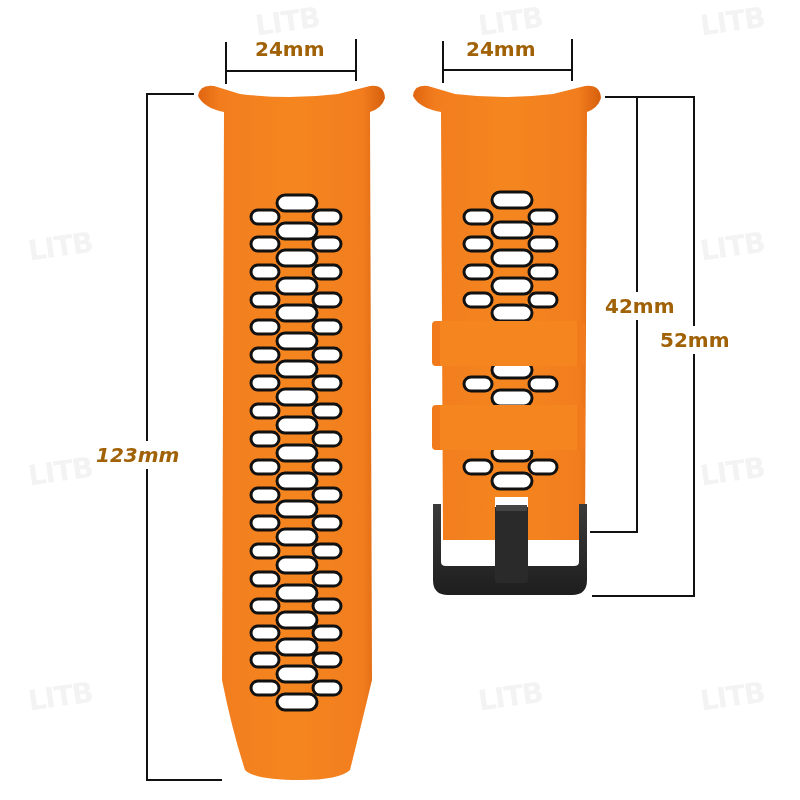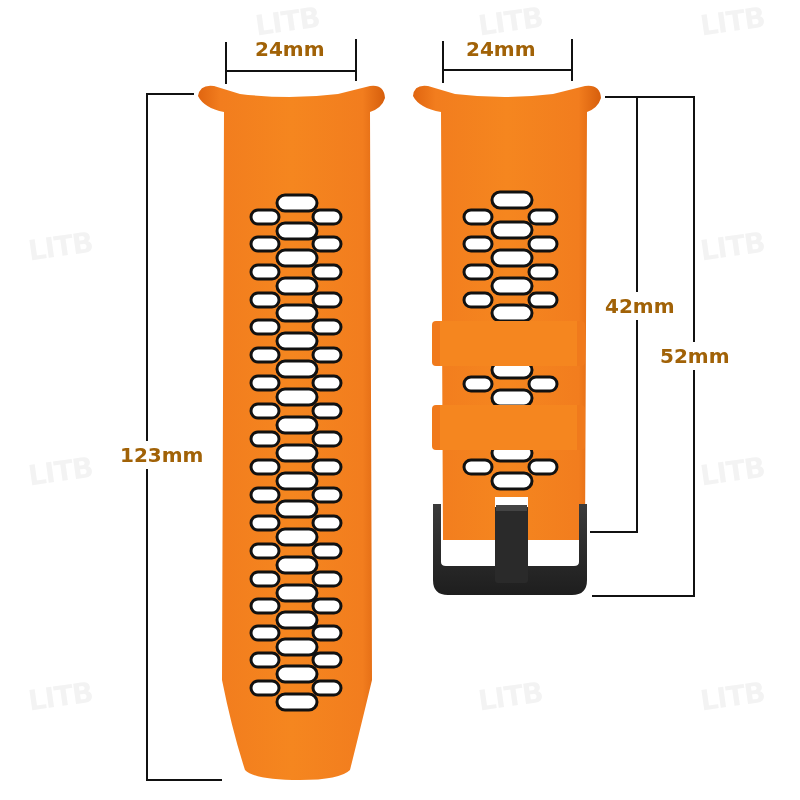--- a/index.html
+++ b/index.html
@@ -149,22 +149,22 @@
 <div class="label" style="left:255px;top:37px;">24mm</div>
 
 <div class="line" style="left:442px;top:41px;width:2px;height:42px;"></div>
 <div class="line" style="left:571px;top:39px;width:2px;height:42px;"></div>
 <div class="line" style="left:442px;top:69px;width:131px;height:2px;"></div>
 <div class="label" style="left:466px;top:37px;">24mm</div>
 
 <div class="line" style="left:146px;top:93px;width:48px;height:2px;"></div>
 <div class="line" style="left:146px;top:93px;width:2px;height:687px;"></div>
 <div class="line" style="left:146px;top:779px;width:76px;height:2px;"></div>
-<div class="label" style="left:120px;top:441px;background:#fff;padding:2px 0;">123mm</div>
+<div class="label" style="left:96px;top:441px;background:#fff;padding:2px 0;font-style:italic;">123mm</div>
 
 <div class="line" style="left:605px;top:96px;width:90px;height:2px;"></div>
 <div class="line" style="left:636px;top:96px;width:2px;height:436px;"></div>
 <div class="line" style="left:590px;top:531px;width:48px;height:2px;"></div>
 <div class="label" style="left:605px;top:292px;background:#fff;padding:2px 0;">42mm</div>
 
 <div class="line" style="left:693px;top:96px;width:2px;height:501px;"></div>
 <div class="line" style="left:592px;top:595px;width:103px;height:2px;"></div>
-<div class="label" style="left:660px;top:342px;background:#fff;padding:2px 0;text-align:right;">52mm</div>
+<div class="label" style="left:660px;top:326px;background:#fff;padding:2px 0;text-align:right;">52mm</div>
 
 </body></html>

